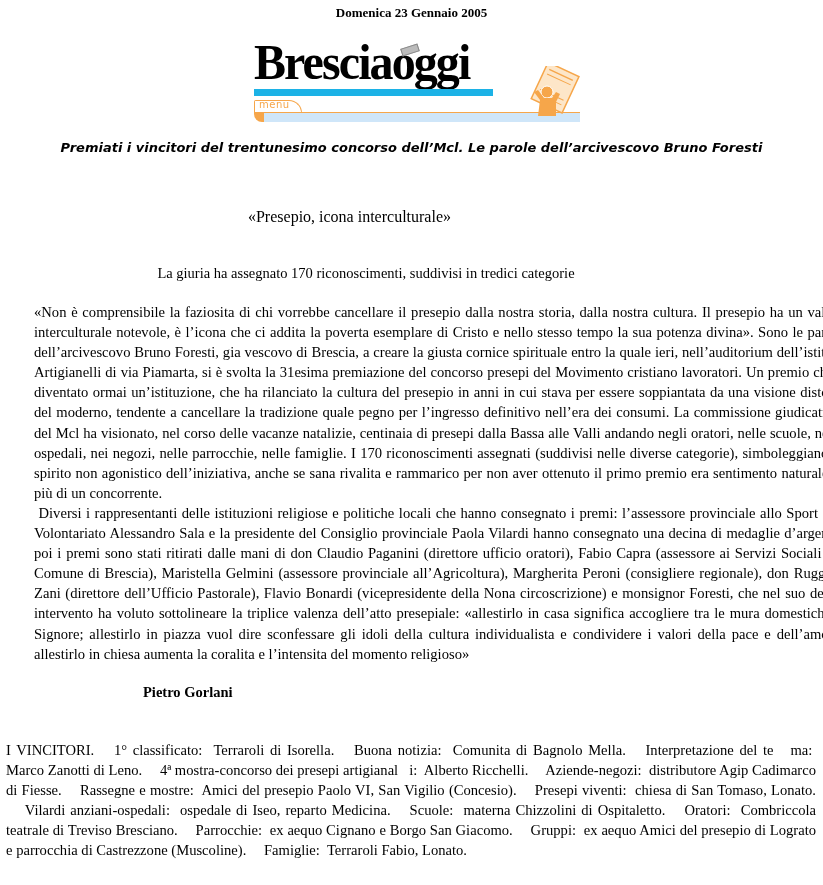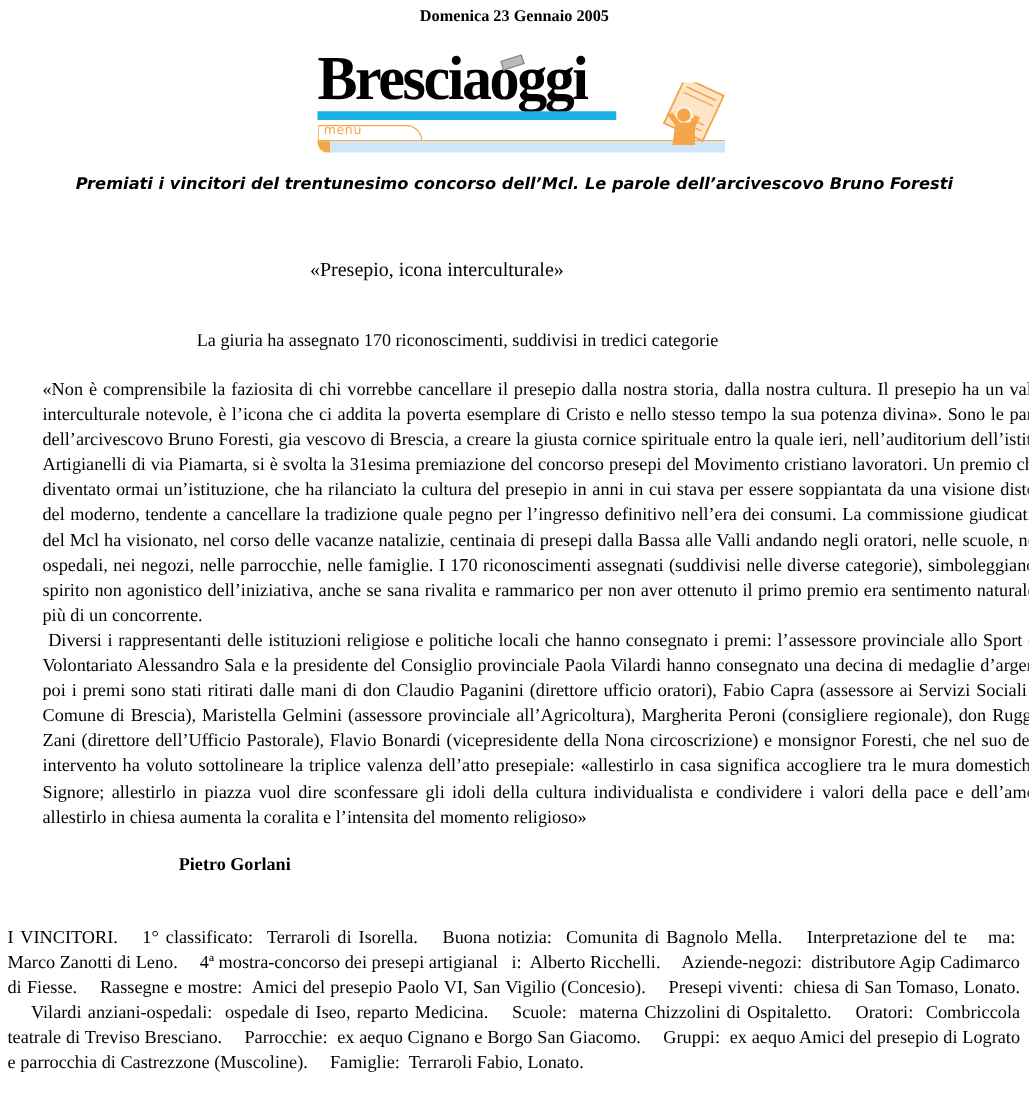--- a/index.html
+++ b/index.html
@@ -51,21 +51,20 @@
       background: #1cb2e6;
     }
     .menu-tab {
       position: absolute;
       left: 0; top: 62px;
       width: 46px; height: 12px;
       border: 1px solid #f6a64a;
       border-bottom: none;
       border-radius: 2px 14px 0 0;
       background: #fff;
-      padding-left: 36px;
     }
     .menu-tab span {
       position: absolute;
       left: 4px; top: -2px;
       font-family: "DejaVu Sans", sans-serif;
       font-size: 10px;
       color: #f6a64a;
       letter-spacing: 0.5px;
     }
     .menu-line {

